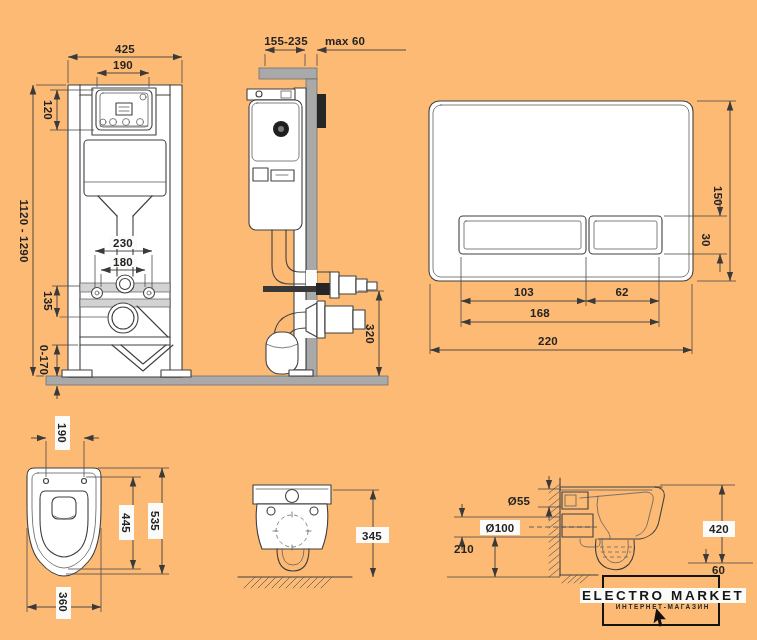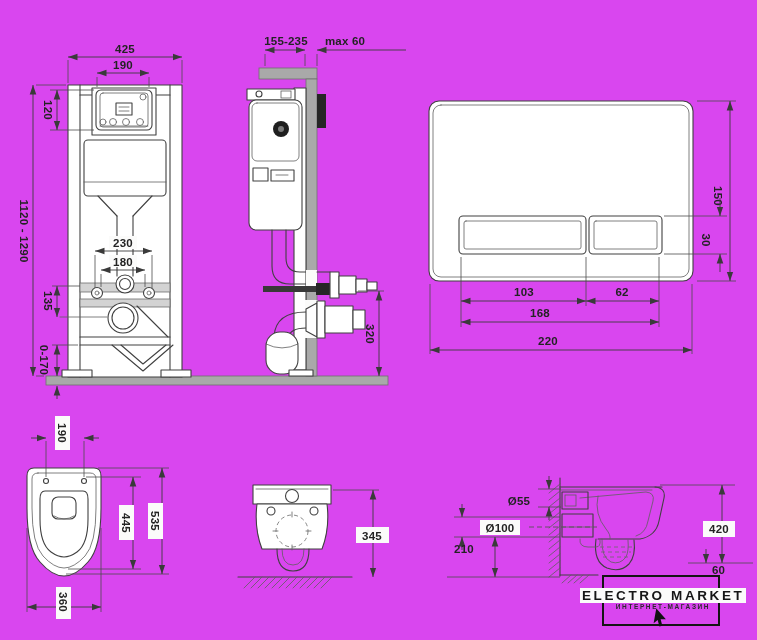--- a/index.html
+++ b/index.html
@@ -1,16 +1,16 @@
 <!DOCTYPE html>
 <html><head>
 <meta charset="utf-8">
 <style>
   html,body{margin:0;padding:0;background:#fbfbfa;}
-  .stage{position:relative;width:757px;height:640px;background:#d946ef;overflow:hidden;
+  .stage{position:relative;width:757px;height:640px;background:#fdba74;overflow:hidden;
          font-family:"Liberation Sans",sans-serif;}
   svg{position:absolute;left:0;top:0;}
   
   .s   {stroke:#414141;fill:none;stroke-width:1.1;stroke-linecap:round;stroke-linejoin:round;}
   .sf  {stroke:#414141;fill:#ffffff;stroke-width:1.1;stroke-linejoin:round;}
   .thin{stroke:#5f5f5f;fill:none;stroke-width:0.8;stroke-linecap:round;}
   .dim {stroke:#3c3c3c;fill:none;stroke-width:0.9;}
   .ext {stroke:#4d4d4d;fill:none;stroke-width:0.8;}
   .dash{stroke:#565656;fill:none;stroke-width:0.9;stroke-dasharray:5 3;}
   .wdash{stroke:#6a6a6a;fill:none;stroke-width:0.8;stroke-dasharray:4 3;}

